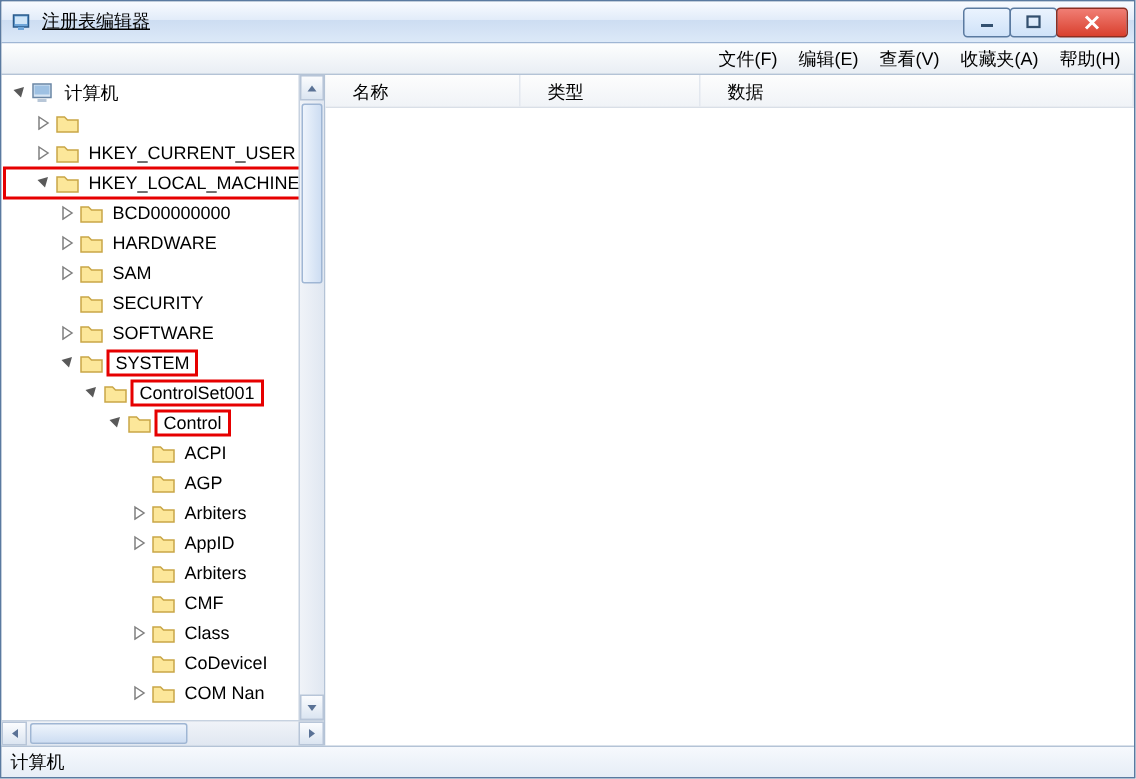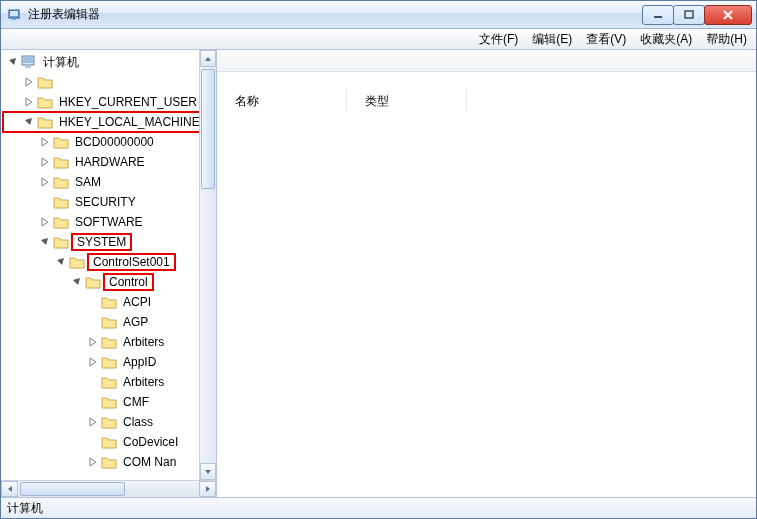--- a/index.html
+++ b/index.html
@@ -1,20 +1,20 @@
 <!DOCTYPE html>
 <html><head>
 <meta charset="utf-8">
 <style>
 * { margin: 0; padding: 0; box-sizing: border-box; font-family: "Microsoft YaHei", "Segoe UI", Tahoma, sans-serif; font-size: 12px; }
 body { background: #fff; width: 757px; height: 519px; overflow: hidden; border: 1px solid #5a7aa0; display: flex; flex-direction: column; }
 
 .titlebar { height: 28px; background: linear-gradient(to bottom, #f8fbff 0%, #e2ecf9 45%, #cdddf2 46%, #dce9f8 100%); display: flex; align-items: center; padding: 0 4px 0 6px; border-bottom: 1px solid #9fb6d4; }
 .titlebar .app-icon { width: 16px; height: 16px; margin-right: 5px; display:inline-flex;align-items:center;justify-content:center;}
-.titlebar .title { flex: 1; color: #000; }
+.titlebar .title { flex: 1; color: #000; text-decoration: underline; }
 .winbtns { display: flex; gap: 0; margin-left:auto; }
 .winbtn { width: 32px; height: 20px; border: 1px solid #5a7aa0; background: linear-gradient(to bottom,#eaf3fe,#cfe2f8); display:flex;align-items:center;justify-content:center; border-radius:3px; margin-left:-1px;}
 .winbtn.close { width: 48px; background: linear-gradient(to bottom,#f07e74,#d9402e); border-color:#8b2e22;}
 .winbtn svg { display:block; }
 
 .menubar { height: 21px; background: linear-gradient(to bottom,#fdfefe,#e9eef4); border-bottom: 1px solid #b4c3d6; display: flex; align-items:center; padding: 0 2px; justify-content: flex-end; }
 .menubar .item { padding: 2px 7px; color:#000; cursor:default; }
 
 .client { flex: 1; display: flex; min-height: 0; }
 
@@ -32,21 +32,21 @@
 .tree .vscroll .thumb{ position:absolute; left:1px; right:1px; top:2px; height:120px; background:linear-gradient(to right,#eef4fc,#cdddf2); border:1px solid #9fb6d4; border-radius:2px;}
 .tree .vscroll .btn.bot{ position:absolute; bottom:0; left:0; right:0;}
 
 .hscroll { height:17px; background: linear-gradient(to bottom,#f0f3f8,#e0e7f1); border-top:1px solid #c7d2e0; display:flex;}
 .hscroll .btn{ width:17px; background:linear-gradient(to bottom,#fbfcfe,#dbe5f1); border:1px solid #b7c5d8; display:flex;align-items:center;justify-content:center;}
 .hscroll .track{ flex:1; position:relative;}
 .hscroll .thumb{ position:absolute; top:1px; bottom:1px; left:2px; width:105px; background:linear-gradient(to bottom,#eef4fc,#cdddf2); border:1px solid #9fb6d4; border-radius:2px;}
 
 .listpane { flex:1; display:flex; flex-direction:column; background:#fff;}
 .listhdr { height:22px; background:linear-gradient(to bottom,#fdfdfd,#f0f3f7); border-bottom:1px solid #d9dfe7; display:flex;}
-.listhdr .col { padding:3px 2px 0 18px; color:#000; border-right:1px solid #e3e8ef; height:100%;margin-top:40px;}
+.listhdr .col { padding:3px 2px 0 18px; color:#000; border-right:1px solid #e3e8ef; height:100%;}
 .listbody { flex:1; }
 
 .statusbar { height:21px; border-top:1px solid #b4c3d6; background:linear-gradient(to bottom,#f6f9fd,#e6edf6); padding:2px 6px; color:#000;}
 
 .folder svg, .expander svg { display:block; }
 .computer-icon { width:16px; height:14px; margin-right:4px; display:inline-flex;}
 </style>
 </head>
 <body>
 
@@ -394,20 +394,21 @@
             <path d="M2 1 L6 4 L2 7 Z" fill="#5a7296"></path>
           </svg>
         </div>
     </div>
   </div>
 
   <div class="listpane">
     <div class="listhdr">
       <div class="col" style="width:130px">名称</div>
       <div class="col" style="width:120px">类型</div>
+      <div class="col" style="flex:1">数据</div>
     </div>
     <div class="listbody"></div>
   </div>
 
 </div>
 
 <div class="statusbar">
   <span>计算机</span>
 </div>
 

